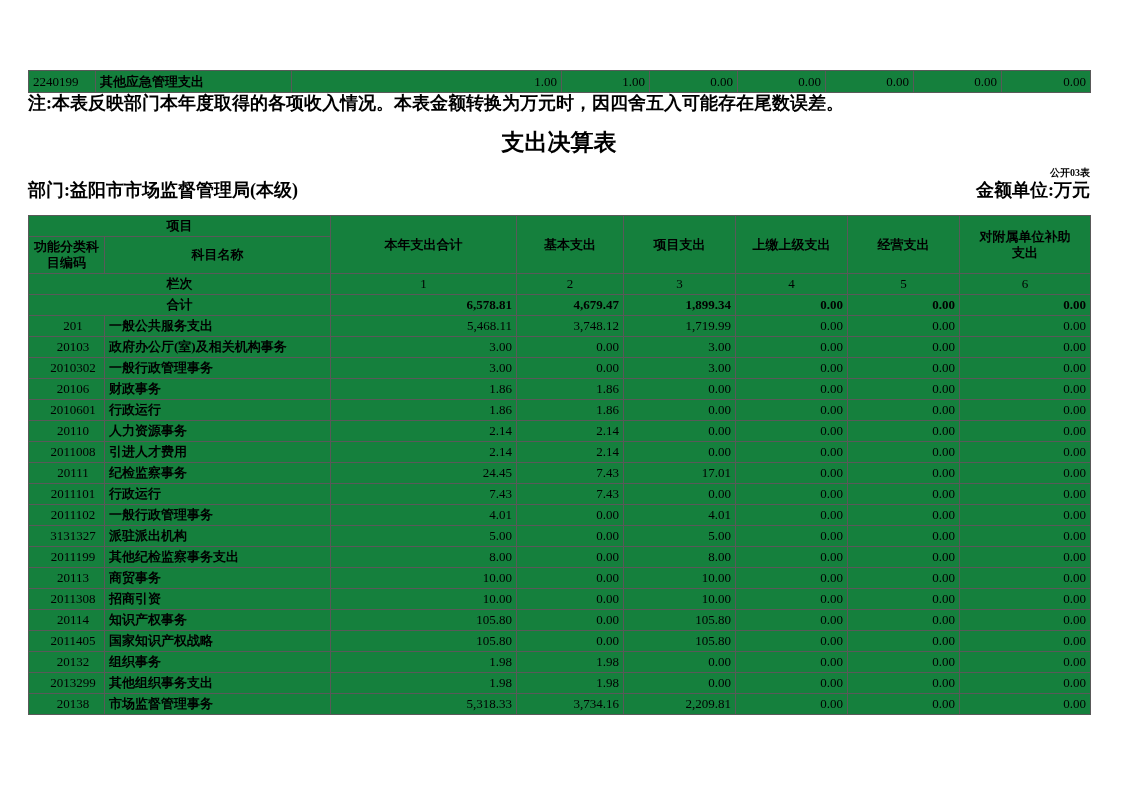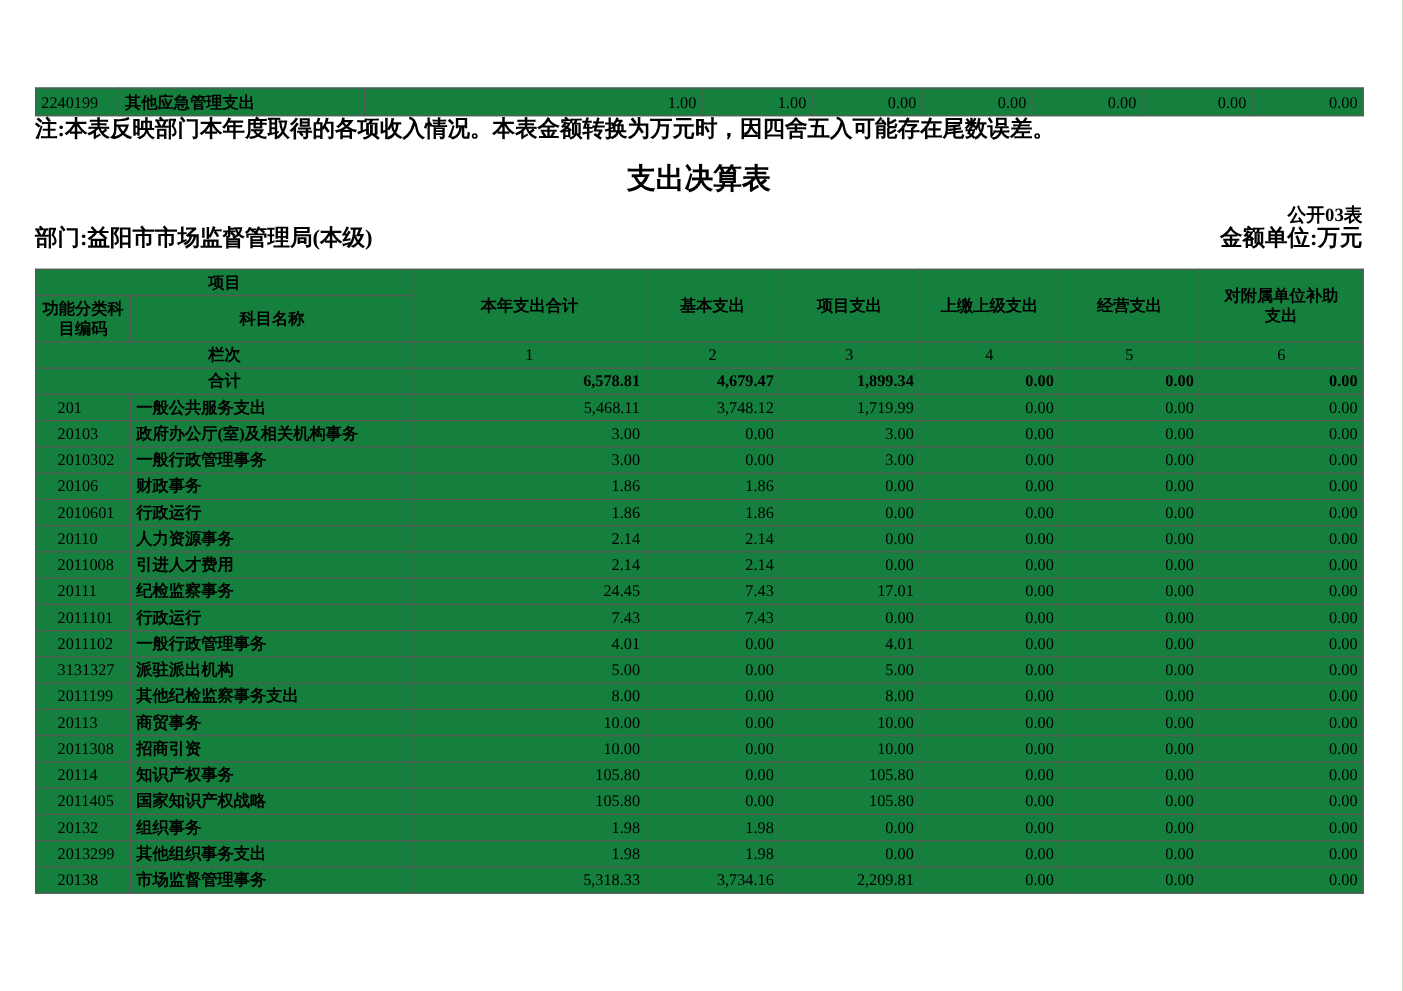--- a/index.html
+++ b/index.html
@@ -26,21 +26,21 @@
   .note{
     font-size:18px;font-weight:bold;line-height:16px;margin-top:2px;
   }
 
   
   .title{
     font-size:23px;font-weight:bold;text-align:center;
     line-height:32px;margin-top:16px;width:1062px;
   }
   .table-code{
-    font-size:15px;font-weight:bold;text-align:right;
+    font-size:10px;font-weight:bold;text-align:right;
     line-height:16px;margin-top:6px;width:1062px;
   }
   .meta-row{
     width:1062px;height:18px;line-height:18px;margin-top:0;
     display:flex;justify-content:space-between;
     font-size:18px;font-weight:bold;
   }
 
   
   .main-table{margin-top:16px;}
@@ -50,21 +50,21 @@
   .main-table .h2-code{white-space:normal;word-break:break-all;line-height:16px;padding:0 2px;}
   .main-table .colhead{text-align:center;}
   .main-table .colhead .wrap{
     display:inline-block;width:100px;white-space:normal;line-height:16px;vertical-align:middle;
   }
   .main-table .rank-row td,.main-table .rank-row th{height:20px;line-height:20px;text-align:center;}
   .main-table .total-row td{height:20px;line-height:20px;font-weight:bold;}
   .main-table .total-label{text-align:center;}
   .main-table td.num{text-align:right;}
   .main-table tbody td{height:20px;line-height:20px;}
-  .main-table td.code{text-align:left;padding-left:17px;}
+  .main-table td.code{text-align:center;padding-left:17px;}
   .main-table td.name{font-weight:bold;}
   .top-table td.num{text-align:right;}
 </style>
 </head>
 <body>
 
 <div class="page">
 
   <table class="top-table doc-table">
     <colgroup>

